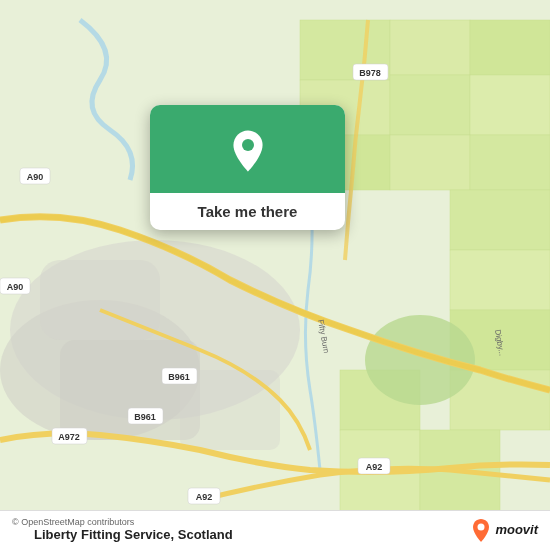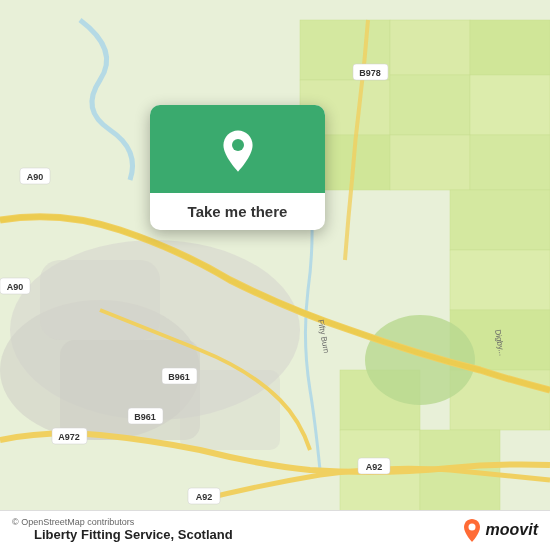--- a/index.html
+++ b/index.html
@@ -24,21 +24,21 @@
       position: absolute;
       top: 0; left: 0;
       width: 100%; height: 100%;
     }
 
     
     .popup-card {
       position: absolute;
       top: 105px;
       left: 150px;
-      width: 175px;
+      width: 195px;
       background: white;
       border-radius: 10px;
       box-shadow: 0 4px 15px rgba(0,0,0,0.3);
       display: flex;
       flex-direction: column;
       align-items: center;
       overflow: hidden;
     }
 
     .popup-icon-area {
@@ -100,21 +100,21 @@
       align-items: center;
       gap: 4px;
     }
 
     .moovit-pin {
       width: 20px;
       height: 24px;
     }
 
     .moovit-text {
-      font-size: 16px;
+      font-size: 13px;
       font-weight: 700;
       color: #1a1a1a;
       font-style: italic;
     }
   </style>
 </head>
 <body>
 
 <div id="map-container">
 

